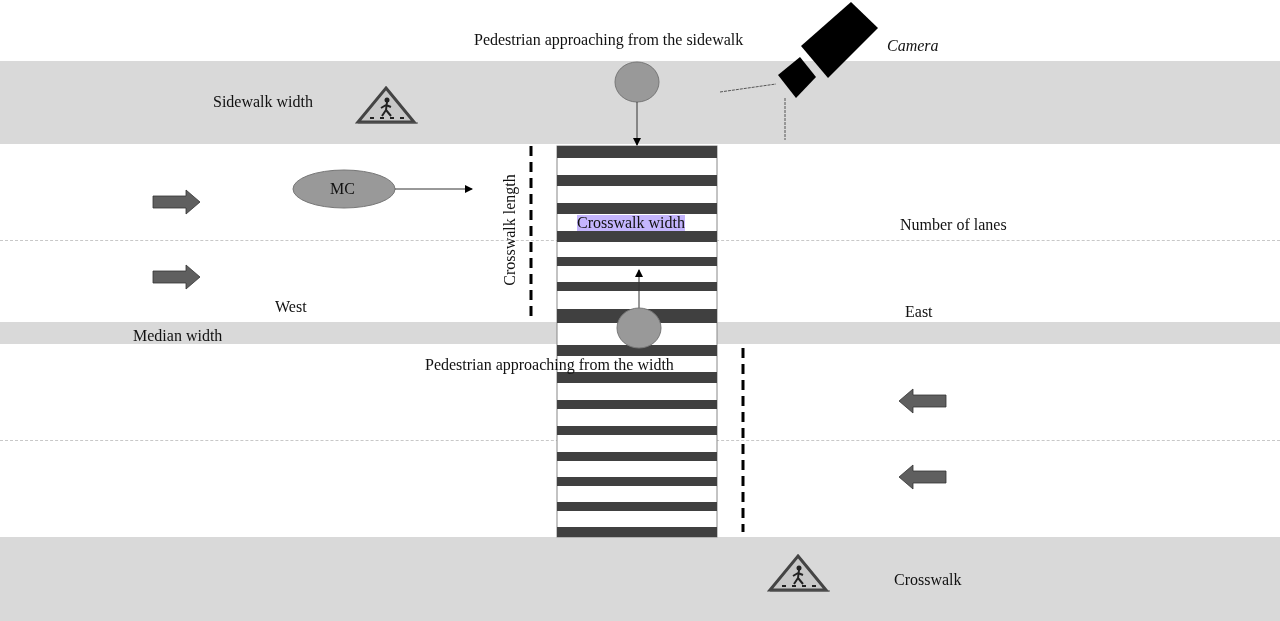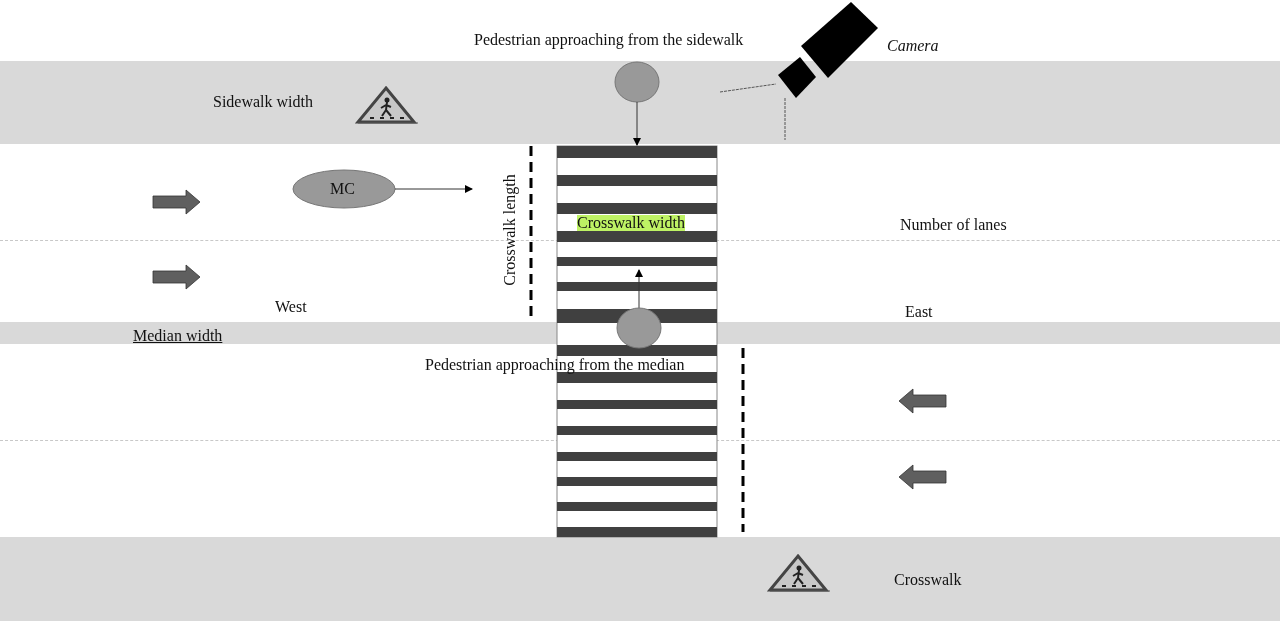--- a/index.html
+++ b/index.html
@@ -94,19 +94,19 @@
     <path d="M12,30 h4 M22,30 h4 M32,30 h4 M42,30 h4" stroke="#222" stroke-width="2"></path>
     <line x1="0" y1="35" x2="60" y2="35" stroke="#555" stroke-width="1"></line>
   </g>
 </svg>
 
 <div class="label" style="left:474px;top:32px;">Pedestrian approaching from the sidewalk</div>
 <div class="label" style="left:887px;top:38px;font-style:italic;">Camera</div>
 <div class="label" style="left:213px;top:94px;">Sidewalk width</div>
 <div class="label" style="left:330px;top:181px;text-align:right;">MC</div>
 <div class="label" style="left:449px;top:222px;transform:rotate(-90deg);transform-origin:center;width:122px;text-align:center;">Crosswalk length</div>
-<div class="label" style="left:577px;top:215px;background:#bef264;text-align:center;">Crosswalk width</div>
+<div class="label" style="left:577px;top:215px;background:#c4b5fd;text-align:center;">Crosswalk width</div>
 <div class="label" style="left:900px;top:217px;">Number of lanes</div>
 <div class="label" style="left:275px;top:299px;">West</div>
 <div class="label" style="left:905px;top:304px;">East</div>
-<div class="label" style="left:133px;top:328px;text-decoration:underline;">Median width</div>
-<div class="label" style="left:425px;top:357px;">Pedestrian approaching from the median</div>
+<div class="label" style="left:133px;top:328px;">Median width</div>
+<div class="label" style="left:425px;top:357px;">Pedestrian approaching from the width</div>
 <div class="label" style="left:894px;top:572px;">Crosswalk</div>
 
 </body></html>

